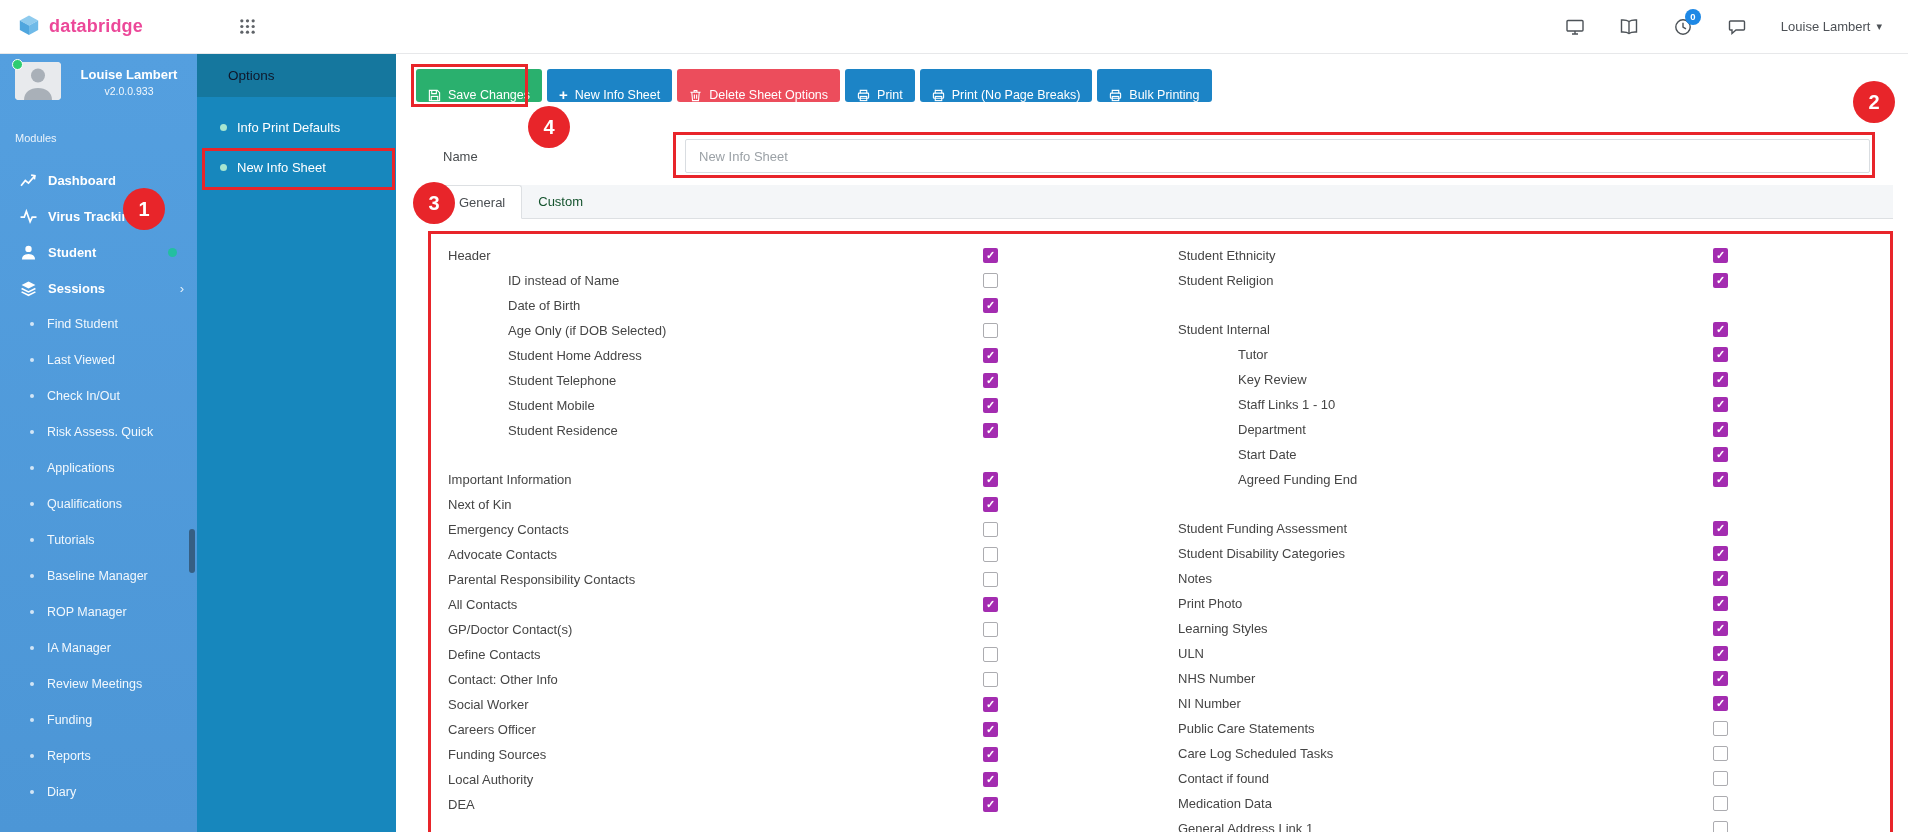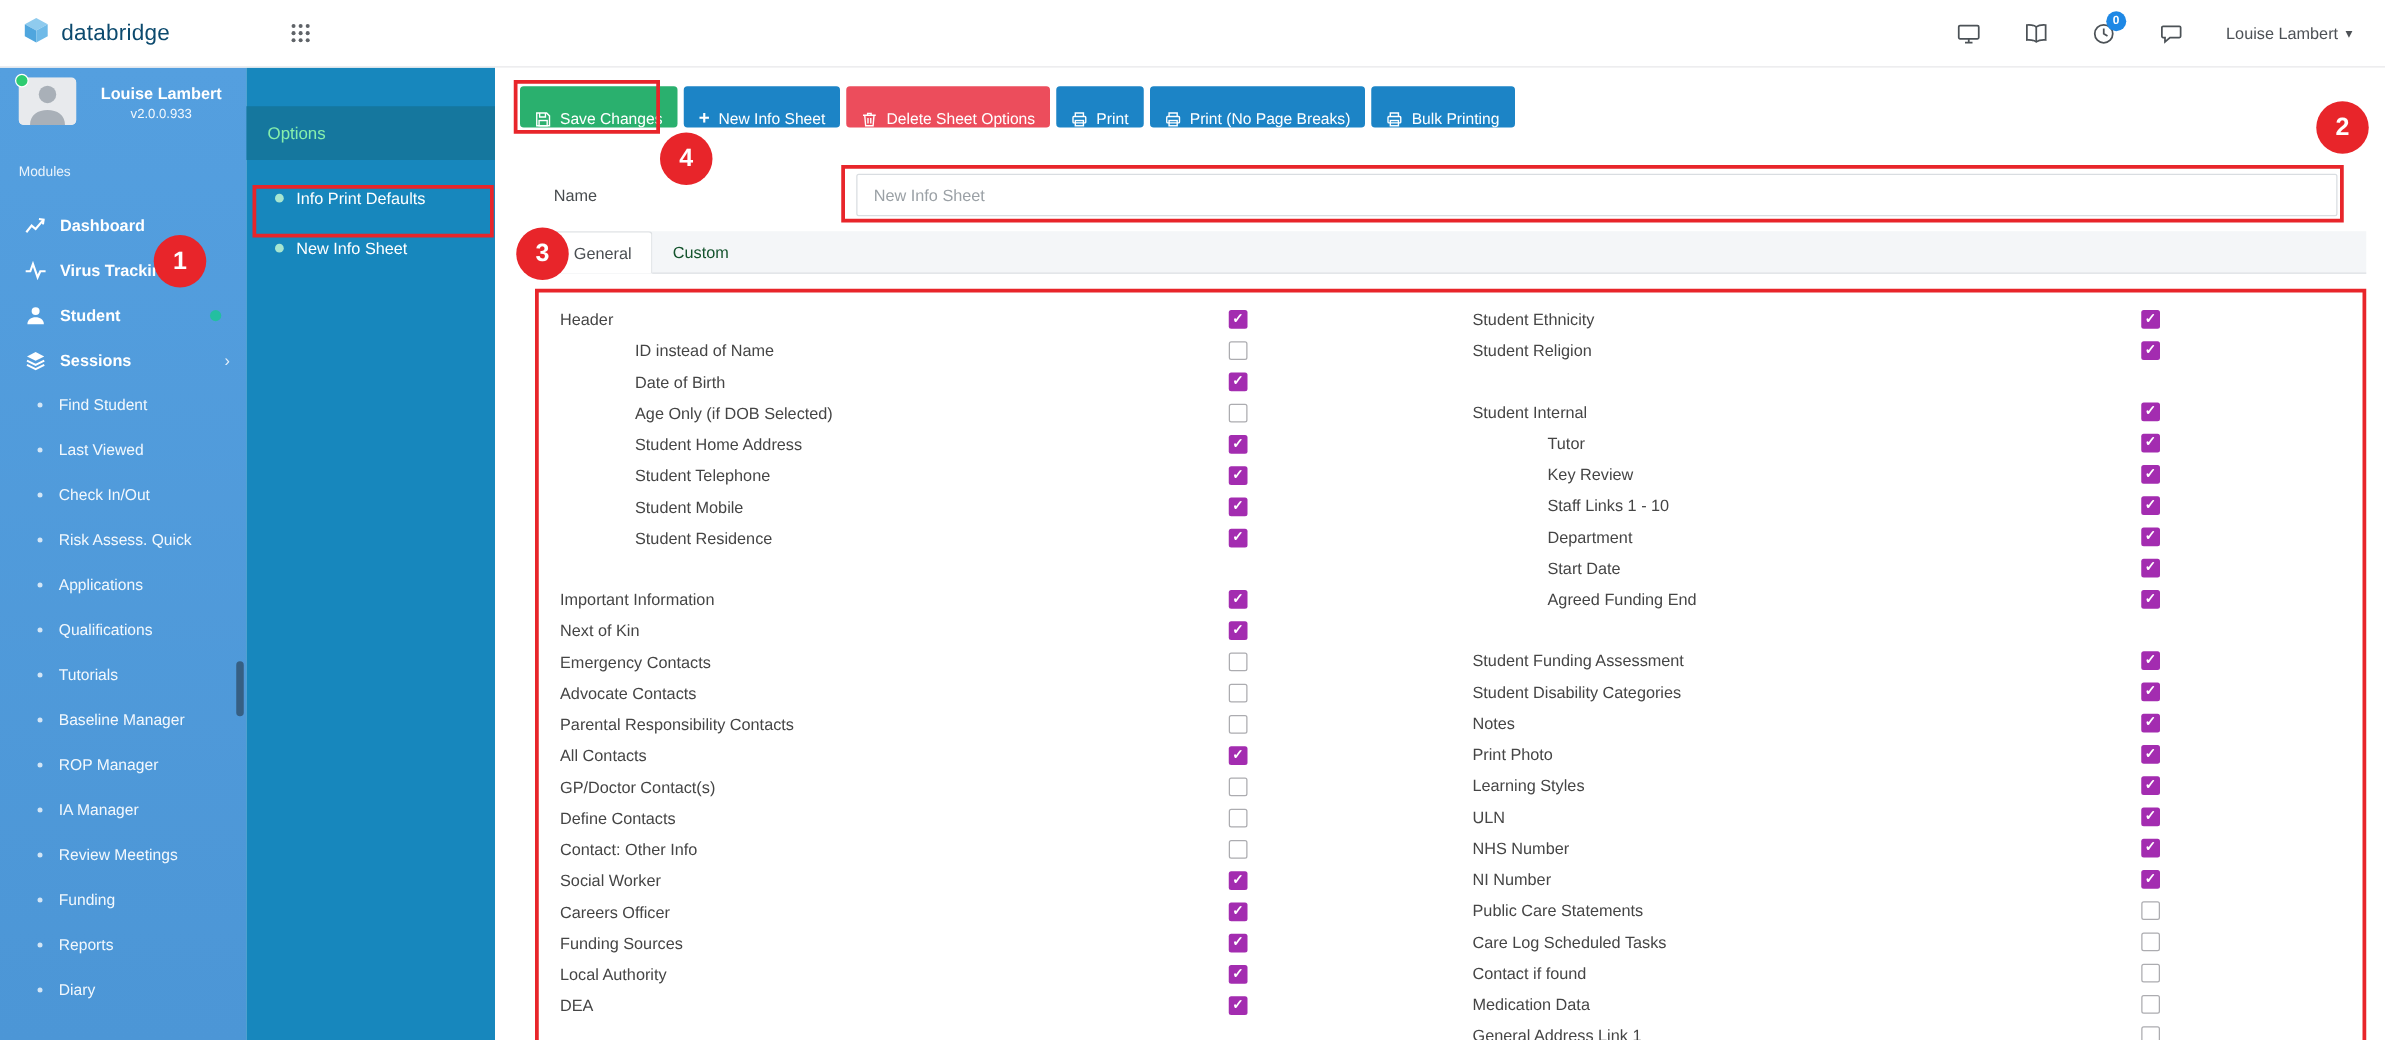--- a/index.html
+++ b/index.html
@@ -4,21 +4,21 @@
 <title>databridge</title>
 <style>
   * { box-sizing: border-box; margin: 0; padding: 0; }
   html, body { margin: 0; padding: 0; background: #fff; }
   body { font-family: "Liberation Sans", sans-serif; }
   .page { position: relative; width: 1908px; height: 832px; overflow: hidden; background: #fff; }
 
   
   .topbar { height: 54px; background: #fff; border-bottom: 1px solid #e7e8ea; display: flex; align-items: center; position: relative; z-index: 5; }
   .brand { margin-left: 18px; display: flex; align-items: center; gap: 9px; }
-  .brand-text { font-size: 18px; font-weight: 400; color: #0c4a6e; letter-spacing: .2px; }
+  .brand-text { font-size: 18px; font-weight: 700; color: #ec4899; letter-spacing: .2px; }
   .grid-icon-wrap { margin-left: 96px; display: inline-flex; cursor: pointer; }
   .topbar-spacer { flex: 1; }
   .tb-icon { margin-right: 34px; display: inline-flex; position: relative; cursor: pointer; }
   .badge { position: absolute; top: -8px; right: -8px; min-width: 16px; height: 16px; border-radius: 8px; background: #1E88E5; color: #fff; font-size: 9.5px; font-weight: bold; display: flex; align-items: center; justify-content: center; padding: 0 3px; }
   .user-menu { margin-right: 26px; display: flex; align-items: center; gap: 6px; font-size: 13px; color: #4d5156; cursor: pointer; white-space: nowrap; }
   .caret { font-size: 11px; color: #4d5156; }
 
   
   .body-row { display: flex; height: 778px; }
 
@@ -37,21 +37,21 @@
   .mod-icon { display: inline-flex; width: 17px; }
   .mod-chevron { position: absolute; right: 13px; font-size: 13px; font-weight: normal; opacity: .85; }
   .mod-dot { position: absolute; right: 20px; width: 9px; height: 9px; border-radius: 50%; background: #23BFA0; }
   .sub-items { }
   .sub-item { height: 36px; display: flex; align-items: center; gap: 13px; padding-left: 30px; font-size: 12.5px; color: #F2F8FD; cursor: pointer; white-space: nowrap; }
   .sub-bullet { width: 4px; height: 4px; border-radius: 50%; background: rgba(255,255,255,.75); flex-shrink: 0; }
   .sidebar-scrollbar { position: absolute; right: 2px; top: 475px; width: 6px; height: 44px; border-radius: 3px; background: rgba(35,48,60,.55); }
 
   
   .options-panel { width: 199px; flex-shrink: 0; background: #1787BD; color: #fff; }
-  .options-header { height: 43px; background: #15779E; display: flex; align-items: center; padding-left: 17px; font-size: 13.5px; color: #86efac; margin-top: 31px; }
+  .options-header { height: 43px; background: #15779E; display: flex; align-items: center; padding-left: 31px; font-size: 13.5px; color: #0f172a; }
   .options-list { padding-top: 10px; }
   .option-item { height: 40px; display: flex; align-items: center; gap: 10px; padding-left: 23px; font-size: 13px; cursor: pointer; white-space: nowrap; }
   .option-bullet { width: 7px; height: 7px; border-radius: 50%; background: #A7E6D0; flex-shrink: 0; }
 
   
   .main { flex: 1; background: #fff; padding: 15px 0 0 20px; overflow: hidden; position: relative; }
   .toolbar { display: flex; gap: 5px; }
   .btn { height: 33px; display: inline-flex; align-items: flex-end; gap: 7px; padding: 0 12px; border: none; border-radius: 3px; color: #fff; font-size: 12.5px; font-family: inherit; cursor: pointer; white-space: nowrap; }
   .btn-green { background: #2AB06E; }
   .btn-blue { background: #1C84C6; }

